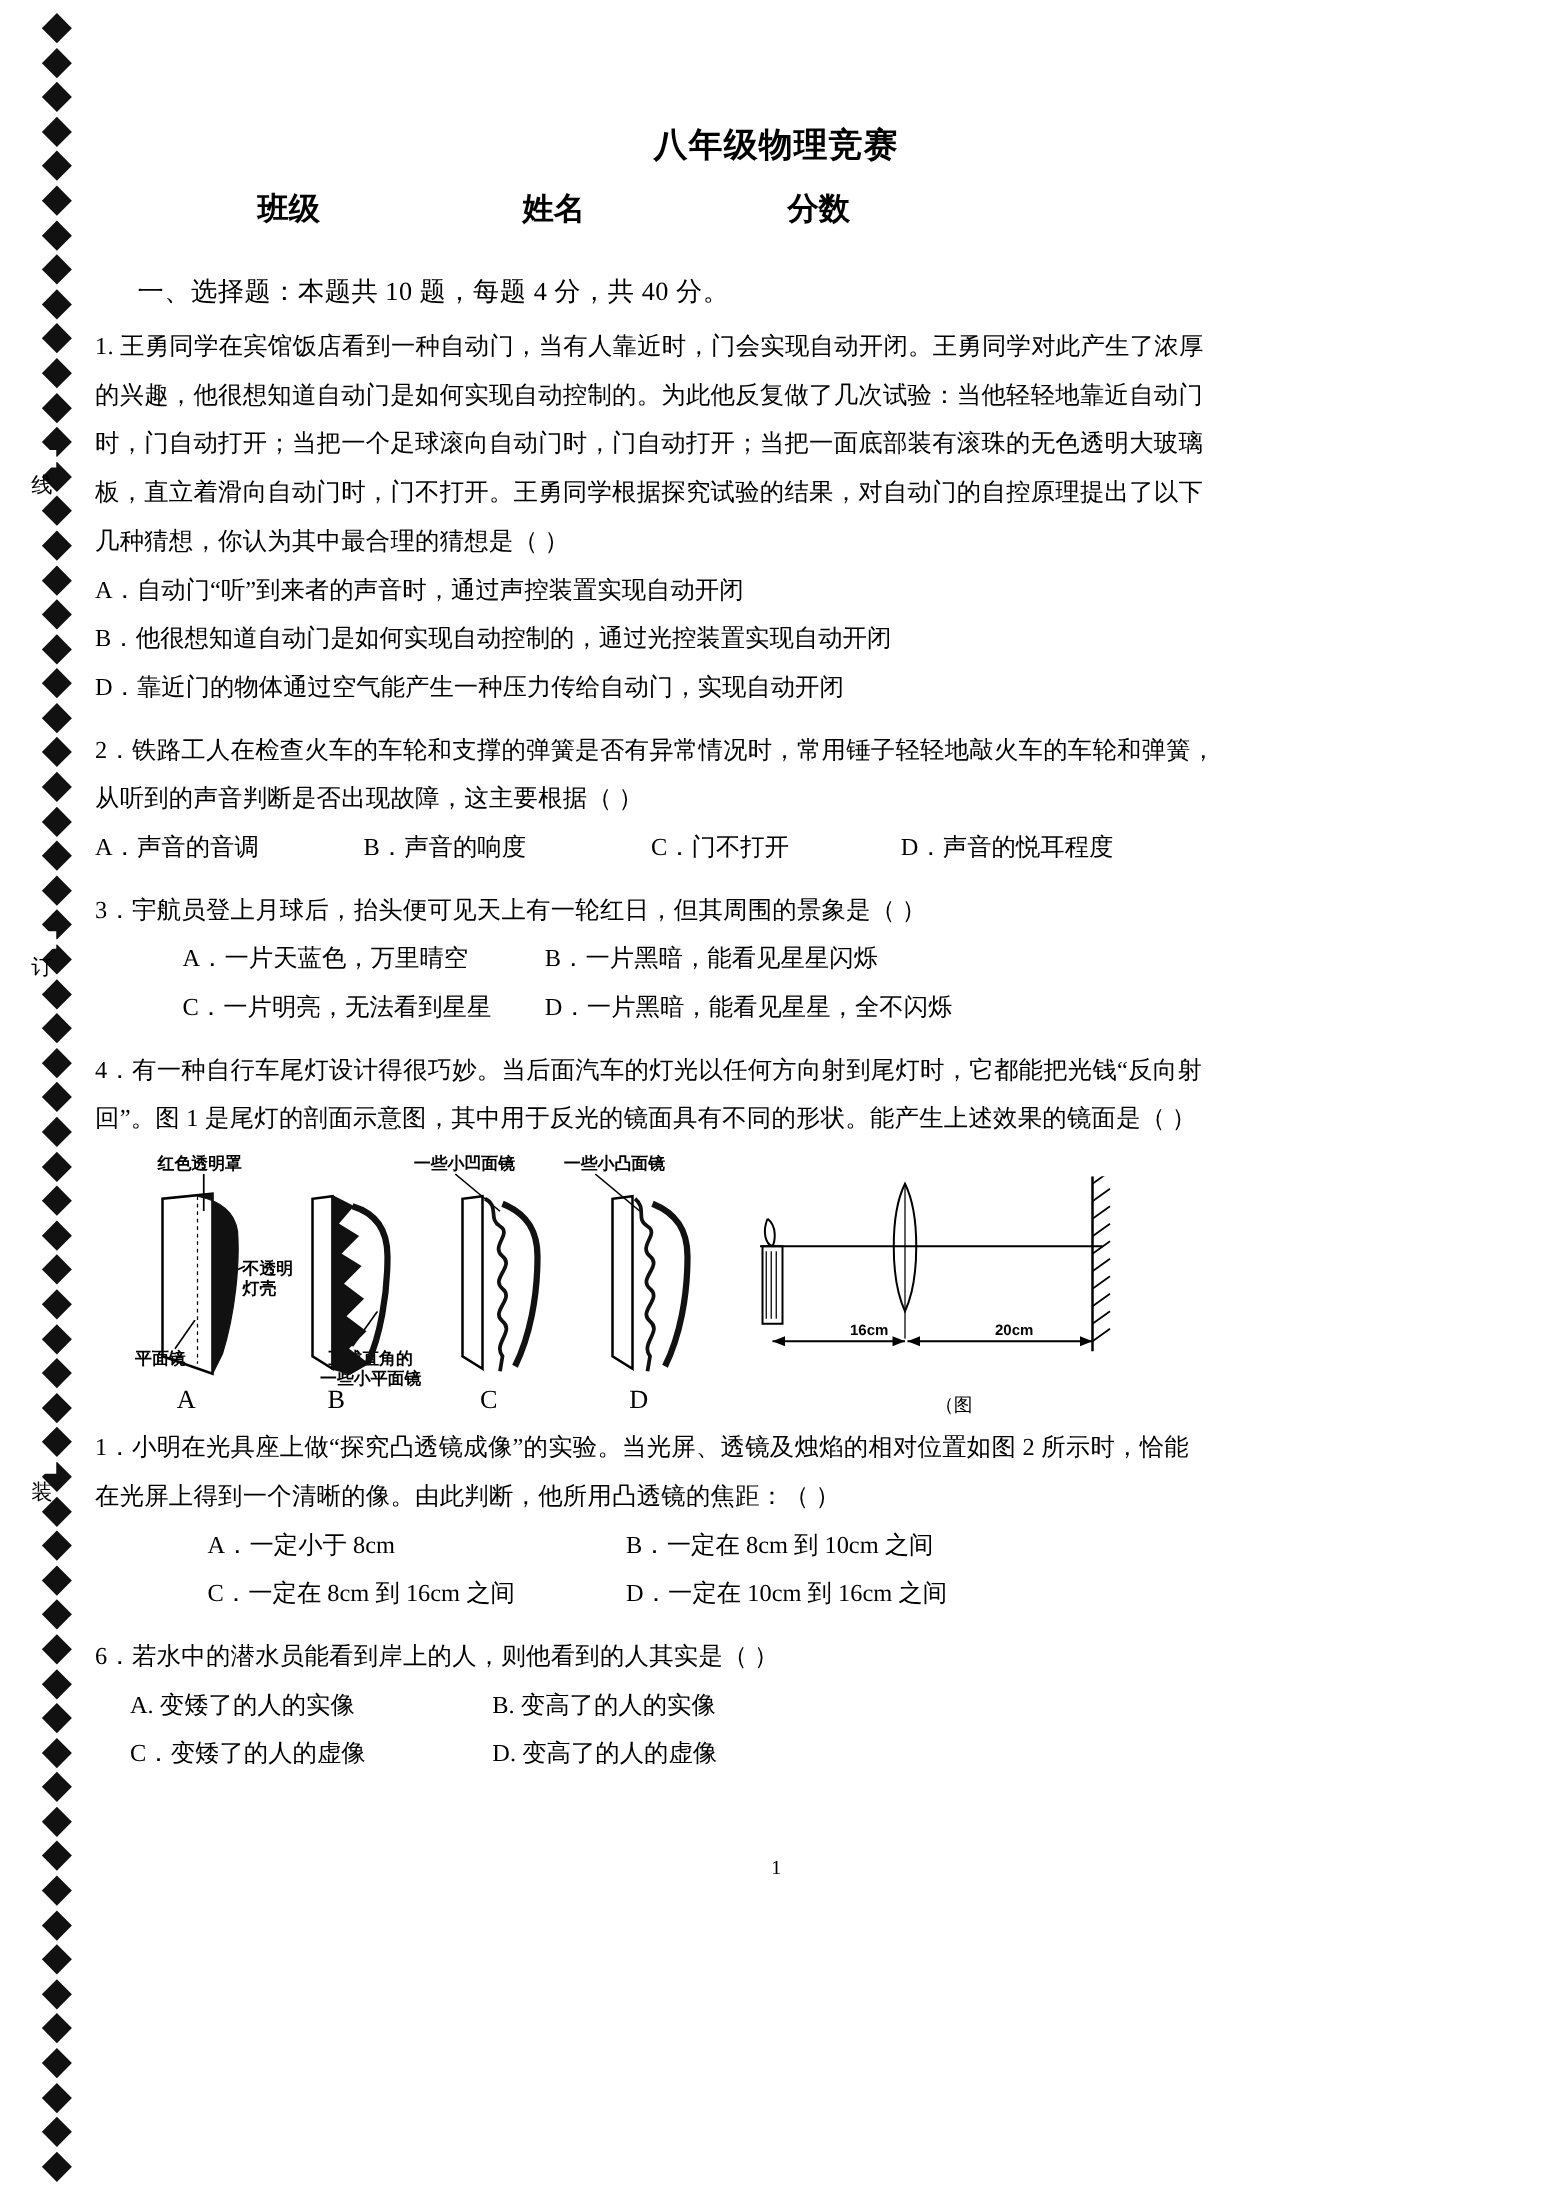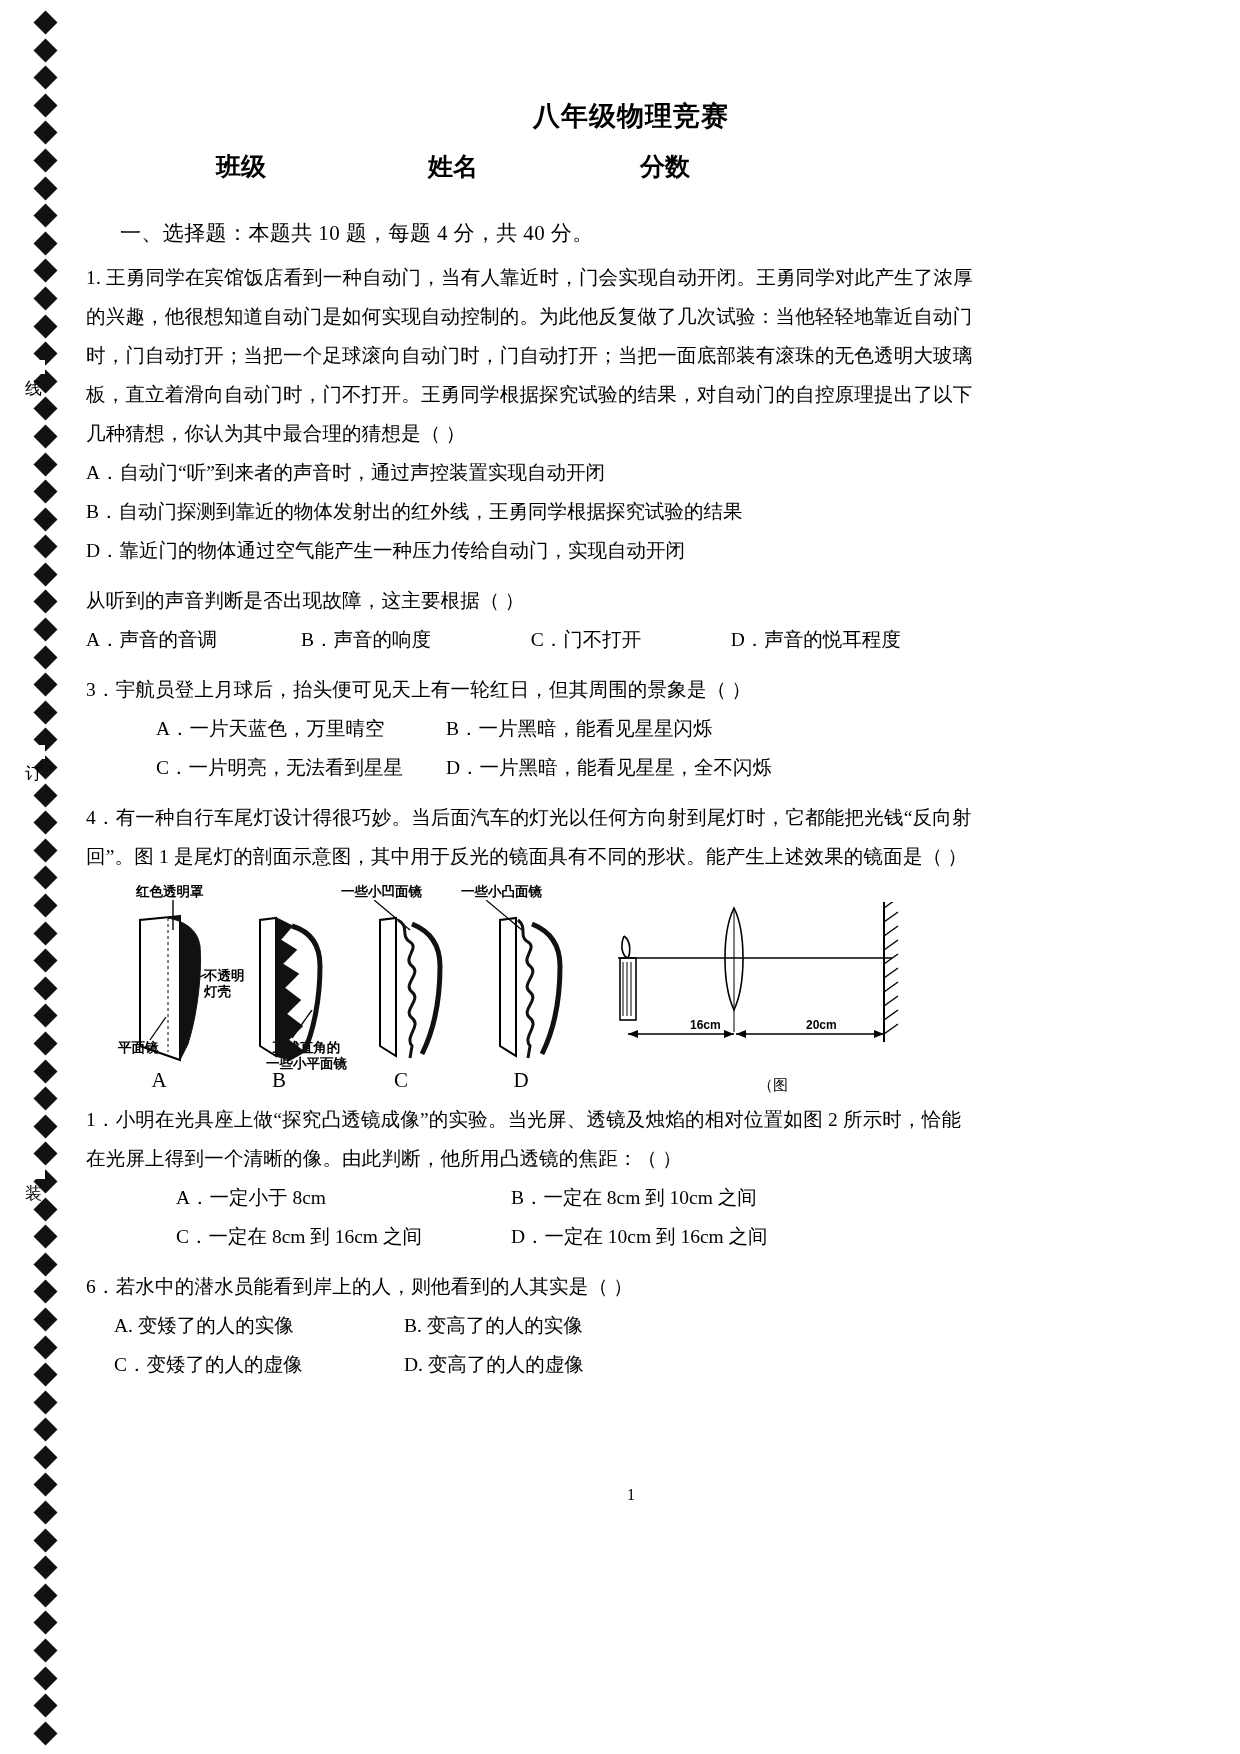--- a/index.html
+++ b/index.html
@@ -35,21 +35,21 @@
     font-size:17px; letter-spacing:2px;
     writing-mode:vertical-rl; text-orientation:upright;
     background:#fff; padding:6px 0; color:#000;
   }
   #seal-word-xian{ top:360px; }
   #seal-word-ding{ top:745px; }
   #seal-word-zhuang{ top:1165px; }
 
   
   #page{
-    position:absolute; left:86px; top:0; width:1090px; height:1754px;
+    position:absolute; left:76px; top:0; width:1090px; height:1754px;
   }
 
   #doc-title{
     text-align:center;
     font-family:"Liberation Sans","DejaVu Sans",sans-serif;
     font-weight:bold;
     font-size:27px;
     letter-spacing:1px;
     margin-top:98px;
   }
@@ -226,25 +226,26 @@
 
   <div class="section-head">一、选择题：本题共 10 题，每题 4 分，共 40 分。</div>
 
   <div class="q">
     <div class="qline">1. 王勇同学在宾馆饭店看到一种自动门，当有人靠近时，门会实现自动开闭。王勇同学对此产生了浓厚</div>
     <div class="qline">的兴趣，他很想知道自动门是如何实现自动控制的。为此他反复做了几次试验：当他轻轻地靠近自动门</div>
     <div class="qline">时，门自动打开；当把一个足球滚向自动门时，门自动打开；当把一面底部装有滚珠的无色透明大玻璃</div>
     <div class="qline">板，直立着滑向自动门时，门不打开。王勇同学根据探究试验的结果，对自动门的自控原理提出了以下</div>
     <div class="qline">几种猜想，你认为其中最合理的猜想是（        ）</div>
     <div class="optrow">A．自动门“听”到来者的声音时，通过声控装置实现自动开闭</div>
-    <div class="optrow">B．自动门探测到靠近的物体发射出的红外线，王勇同学根据探究试验的结果</div>
+    <div class="optrow">B．他很想知道自动门是如何实现自动控制的，通过光控装置实现自动开闭</div>
     <div class="optrow">D．靠近门的物体通过空气能产生一种压力传给自动门，实现自动开闭</div>
   </div>
 
   <div class="q">
+    <div class="qline">2．铁路工人在检查火车的车轮和支撑的弹簧是否有异常情况时，常用锤子轻轻地敲火车的车轮和弹簧，</div>
     <div class="qline">从听到的声音判断是否出现故障，这主要根据（        ）</div>
     <div class="optrow">
       <span class="opt o-w1">A．声音的音调</span>
       <span class="opt o-w2">B．声音的响度</span>
       <span class="opt o-w3">C．门不打开</span>
       <span class="opt">D．声音的悦耳程度</span>
     </div>
   </div>
 
   <div class="q">

